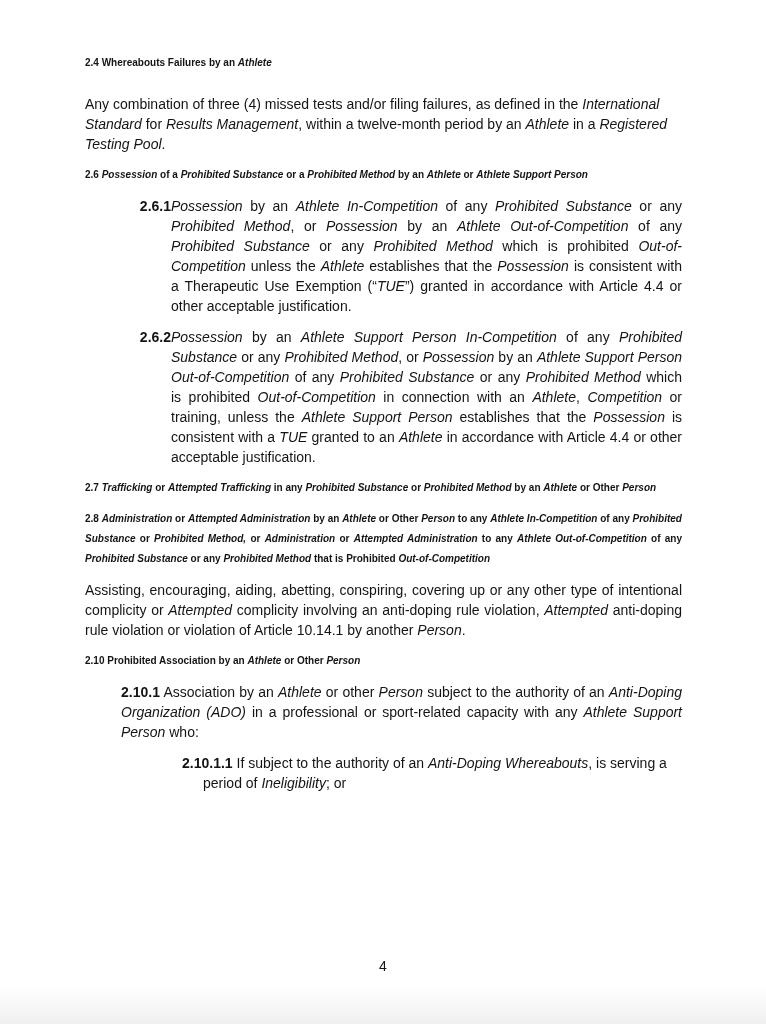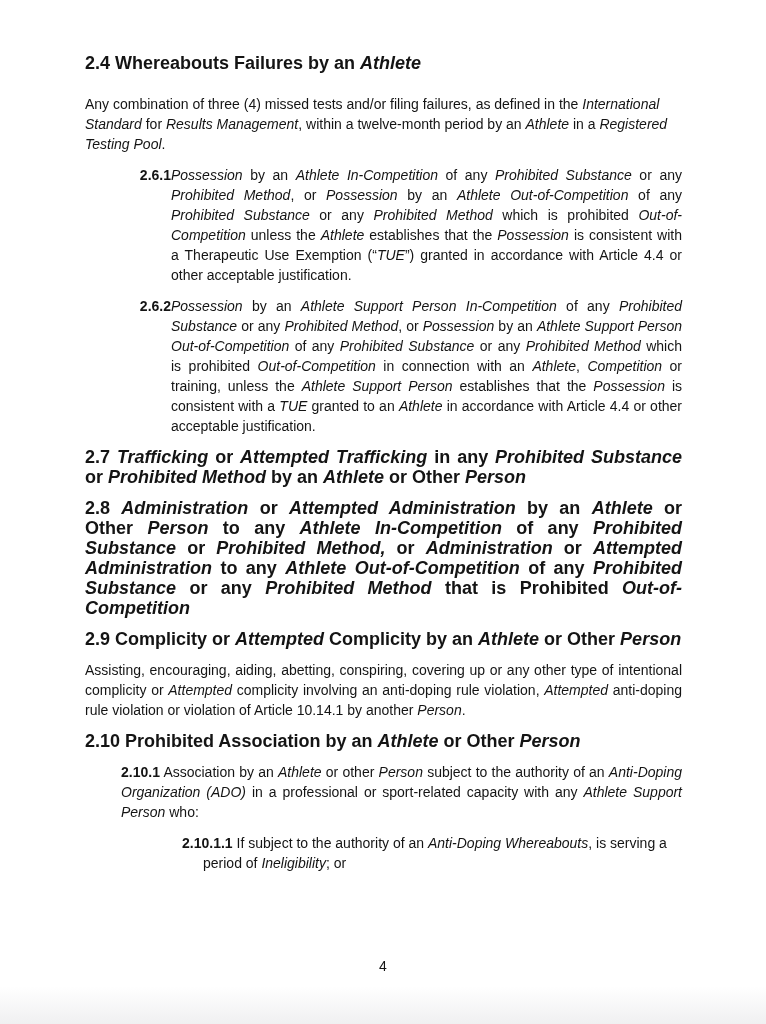--- a/index.html
+++ b/index.html
@@ -17,21 +17,21 @@
     hyphens: none;
   }
   .content {
     position: absolute;
     top: 53px;
     left: 85px;
     width: 597px;
   }
   .block { margin-bottom: 11px; }
   .mb-lg { margin-bottom: 21px; }
-  .h { font-weight: bold; font-size: 18px; line-height: 20px; }
+  .h { font-weight: bold; font-size: 10px; line-height: 20px; }
   .just { text-align: justify; }
   .it { font-style: italic; }
   .bd { font-weight: bold; }
   
   .clause { display: flex; margin-left: 48px; }
   .clause .num { flex: 0 0 38px; font-weight: bold; text-align: right; }
   .clause .ctext { flex: 1 1 auto; }
   
   .sub { margin-left: 36px; }
   
@@ -60,36 +60,36 @@
 <body>
 
 <div class="page">
   <div class="content">
 
     <h2 class="h block mb-lg"><span>2.4 Whereabouts Failures by an </span><span class="it">Athlete</span></h2>
 
     <p class="block"><span>Any combination of three (4) missed tests and/or filing failures, as defined in the </span><span class="it">International Standard</span><span> for </span><span class="it">Results Management</span><span>, within a twelve-month period by an </span><span class="it">Athlete</span><span> in a </span><span class="it">Registered Testing Pool</span><span>.</span></p>
 
 
+    <h2 class="h just block"><span>2.6 </span><span class="it">Possession</span><span> of a </span><span class="it">Prohibited Substance</span><span> or a </span><span class="it">Prohibited Method</span><span> by an </span><span class="it">Athlete</span><span> or </span><span class="it">Athlete Support Person</span></h2>
 
     <div class="clause block">
       <div class="num">2.6.1</div>
       <div class="ctext just"><span class="it">Possession</span><span> by an </span><span class="it">Athlete In-Competition</span><span> of any </span><span class="it">Prohibited Substance</span><span> or any </span><span class="it">Prohibited Method</span><span>, or </span><span class="it">Possession</span><span> by an </span><span class="it">Athlete Out-of-Competition</span><span> of any </span><span class="it">Prohibited Substance</span><span> or any </span><span class="it">Prohibited Method</span><span> which is prohibited </span><span class="it">Out-of-Competition</span><span> unless the </span><span class="it">Athlete</span><span> establishes that the </span><span class="it">Possession</span><span> is consistent with a Therapeutic Use Exemption (“</span><span class="it">TUE</span><span>”) granted in accordance with Article 4.4 or other acceptable justification.</span></div>
     </div>
 
     <div class="clause block">
       <div class="num">2.6.2</div>
       <div class="ctext just"><span class="it">Possession</span><span> by an </span><span class="it">Athlete Support Person In-Competition</span><span> of any </span><span class="it">Prohibited Substance</span><span> or any </span><span class="it">Prohibited Method</span><span>, or </span><span class="it">Possession</span><span> by an </span><span class="it">Athlete Support Person Out-of-Competition</span><span> of any </span><span class="it">Prohibited Substance</span><span> or any </span><span class="it">Prohibited Method</span><span> which is prohibited </span><span class="it">Out-of-Competition</span><span> in connection with an </span><span class="it">Athlete</span><span>, </span><span class="it">Competition</span><span> or training, unless the </span><span class="it">Athlete Support Person</span><span> establishes that the </span><span class="it">Possession</span><span> is consistent with a </span><span class="it">TUE</span><span> granted to an </span><span class="it">Athlete</span><span> in accordance with Article 4.4 or other acceptable justification.</span></div>
     </div>
 
     <h2 class="h just block"><span>2.7 </span><span class="it">Trafficking</span><span> or </span><span class="it">Attempted Trafficking</span><span> in any </span><span class="it">Prohibited Substance</span><span> or </span><span class="it">Prohibited Method</span><span> by an </span><span class="it">Athlete</span><span> or Other </span><span class="it">Person</span></h2>
 
     <h2 class="h just block"><span>2.8 </span><span class="it">Administration</span><span> or </span><span class="it">Attempted Administration</span><span> by an </span><span class="it">Athlete</span><span> or Other </span><span class="it">Person</span><span> to any </span><span class="it">Athlete In-Competition</span><span> of any </span><span class="it">Prohibited Substance</span><span> or </span><span class="it">Prohibited Method,</span><span> or </span><span class="it">Administration</span><span> or </span><span class="it">Attempted Administration</span><span> to any </span><span class="it">Athlete Out-of-Competition</span><span> of any </span><span class="it">Prohibited Substance</span><span> or any </span><span class="it">Prohibited Method</span><span> that is Prohibited </span><span class="it">Out-of-Competition</span></h2>
 
-    <h2 class="h block"><span>2.9 Complicity or </span><span class="it">Attempted</span><span> Complicity by an </span><span class="it">Athlete</span><span> or Other </span><span class="it">Person</span></h2>
 
     <p class="just block"><span>Assisting, encouraging, aiding, abetting, conspiring, covering up or any other type of intentional complicity or </span><span class="it">Attempted</span><span> complicity involving an anti-doping rule violation, </span><span class="it">Attempted</span><span> anti-doping rule violation or violation of Article 10.14.1 by another </span><span class="it">Person</span><span>.</span></p>
 
     <h2 class="h block"><span>2.10 Prohibited Association by an </span><span class="it">Athlete</span><span> or Other </span><span class="it">Person</span></h2>
 
     <p class="sub just block"><span class="bd">2.10.1</span><span> Association by an </span><span class="it">Athlete</span><span> or other </span><span class="it">Person</span><span> subject to the authority of an </span><span class="it">Anti-Doping Organization (ADO)</span><span> in a professional or sport-related capacity with any </span><span class="it">Athlete Support Person</span><span> who:</span></p>
 
     <p class="sub2 block"><span class="bd">2.10.1.1</span><span> If subject to the authority of an </span><span class="it">Anti-Doping Whereabouts</span><span>, is serving a period of </span><span class="it">Ineligibility</span><span>; or</span></p>
 
   </div>

